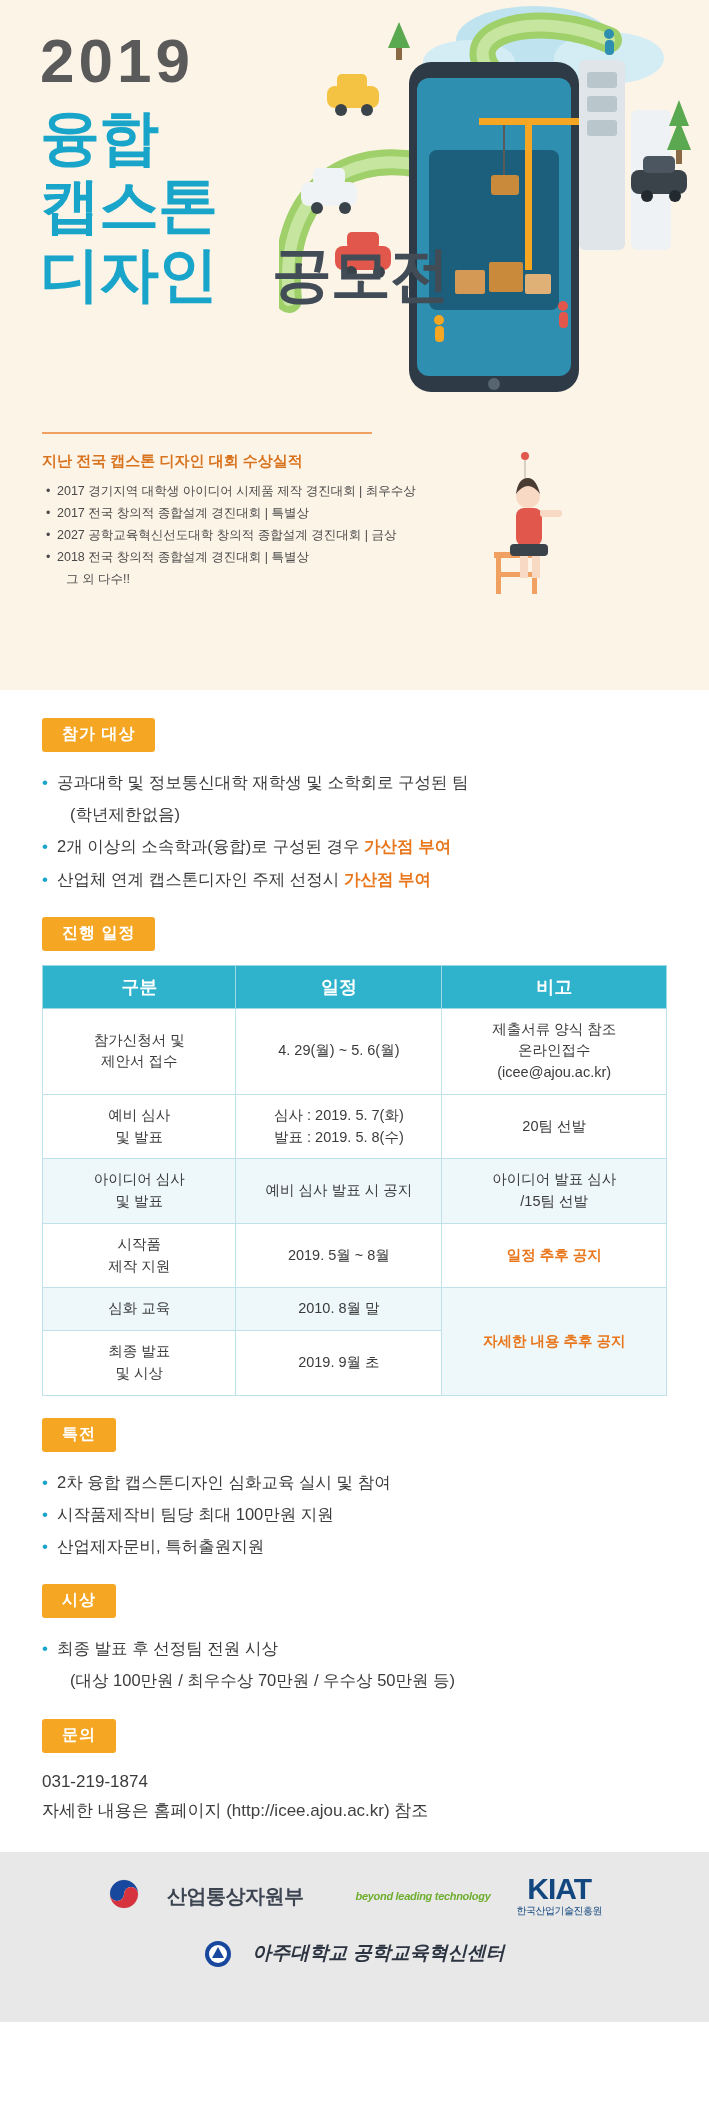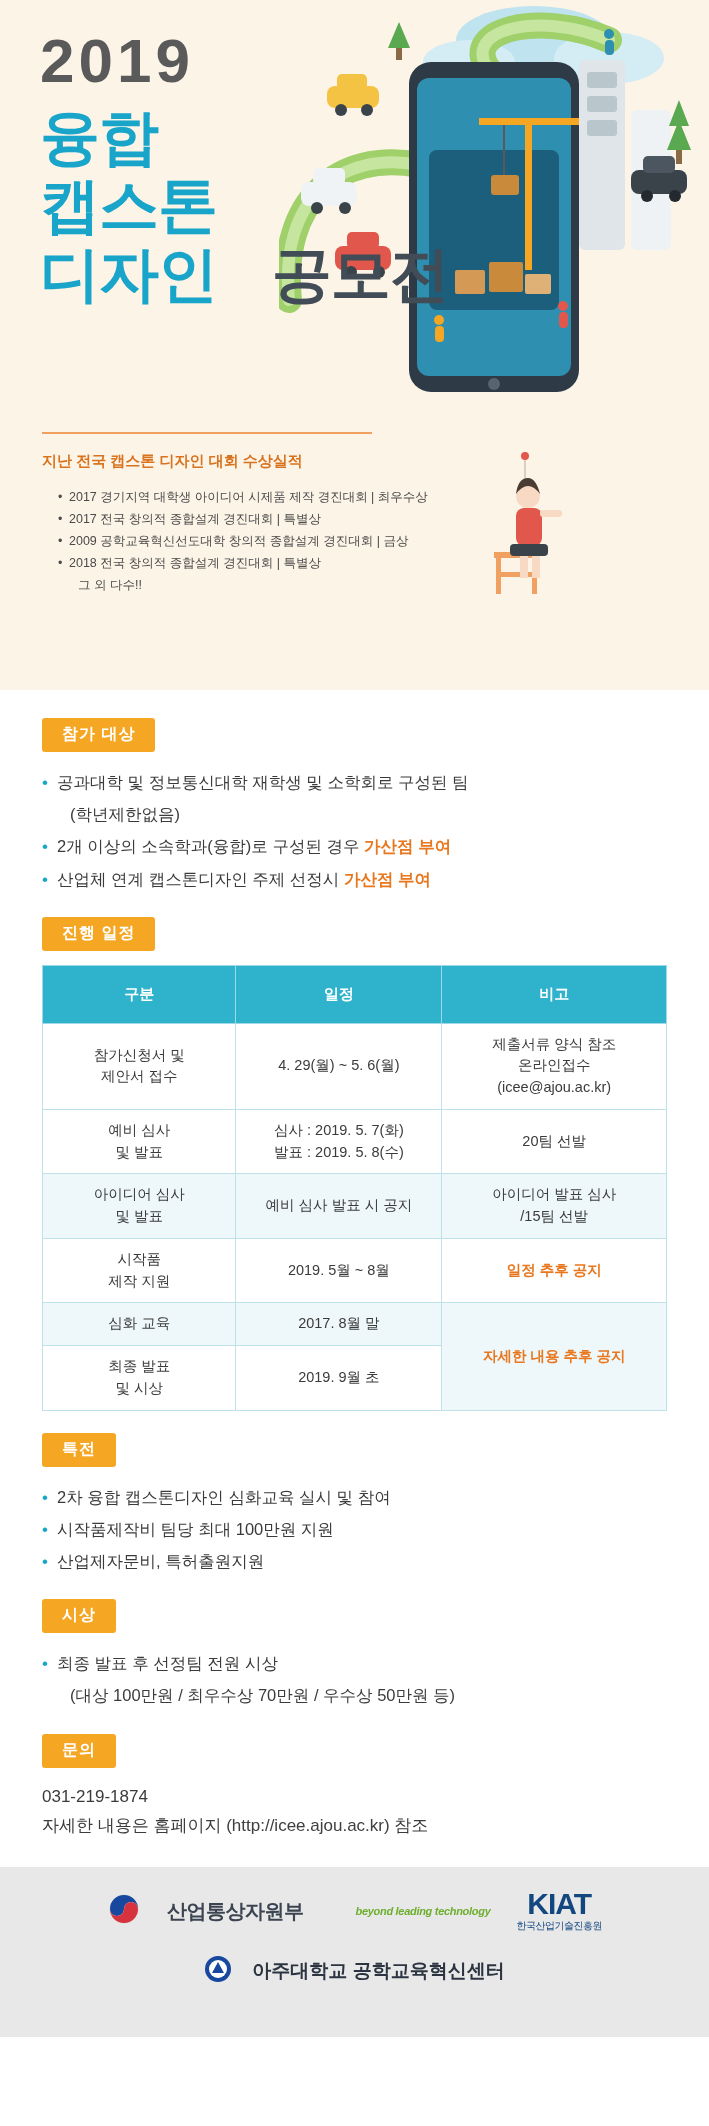--- a/index.html
+++ b/index.html
@@ -59,21 +59,21 @@
     position: absolute;
     left: 42px; top: 452px;
     width: 420px;
   }
   .record-title {
     color: #d8741f;
     font-weight: bold;
     font-size: 15px;
     margin-bottom: 10px;
   }
-  .record ul { list-style: none; margin: 16px; padding: 0; }
+  .record ul { list-style: none; margin: 4px; padding: 0; }
   .record li {
     font-size: 12.5px;
     color: #4a4a4a;
     line-height: 1.75;
     position: relative;
     padding-left: 11px;
   }
   .record li::before {
     content: "•";
     position: absolute; left: 0; top: 0;
@@ -123,23 +123,23 @@
   
   table.schedule {
     border-collapse: collapse;
     width: 625px;
     margin-top: 14px;
     background: #ffffff;
   }
   table.schedule th {
     background: #2fb3cc;
     color: #ffffff;
-    font-size: 15px;
-    font-weight: bold;
-    padding: 19px 0;
+    font-size: 18px;
+    font-weight: bold;
+    padding: 9px 0;
     border: 1px solid #9fd9e6;
     text-align: center;
   }
   table.schedule td {
     border: 1px solid #bfe2ea;
     text-align: center;
     font-size: 14.5px;
     color: #3b3b3b;
     padding: 10px 4px;
     line-height: 1.5;
@@ -169,24 +169,24 @@
   }
   .footer-row {
     display: flex;
     align-items: center;
     justify-content: center;
     gap: 26px;
     padding-top: 22px;
   }
   .footer-row2 {
     display: flex;
-    align-items: center;
     justify-content: center;
     gap: 20px;
     padding-top: 22px;
+    font-style: italic;
   }
   .f-label {
     font-size: 20px;
     font-weight: bold;
     color: #3b4450;
     letter-spacing: -0.5px;
   }
   .f-label-sm {
     font-size: 19px;
     font-weight: bold;
@@ -308,21 +308,21 @@
     </div>
   </div>
 
   <div class="hr-orange"></div>
 
   <div class="record">
     <div class="record-title">지난 전국 캡스톤 디자인 대회 수상실적</div>
     <ul>
       <li>2017 경기지역 대학생 아이디어 시제품 제작 경진대회  |  최우수상</li>
       <li>2017 전국 창의적 종합설계 경진대회  |  특별상</li>
-      <li>2009 공학교육혁신선도대학 창의적 종합설계 경진대회  |  금상</li>
+      <li>2027 공학교육혁신선도대학 창의적 종합설계 경진대회  |  금상</li>
       <li>2018 전국 창의적 종합설계 경진대회  |  특별상</li>
       <li class="noBullet">그 외 다수!!</li>
     </ul>
   </div>
 
   <div style="position:absolute; left:470px; top:452px;">
     <svg width="110" height="150" viewBox="0 0 110 150" xmlns="http://www.w3.org/2000/svg">
       <line x1="55" y1="0" x2="55" y2="30" stroke="#d8d0c4" stroke-width="2"></line>
       <circle cx="55" cy="4" r="4" fill="#e2574c"></circle>
       <rect x="24" y="100" width="44" height="6" fill="#f0a060"></rect>
@@ -380,21 +380,21 @@
           <td class="alt">예비 심사 발표 시 공지</td>
           <td class="alt">아이디어 발표 심사<br>/15팀 선발</td>
         </tr>
         <tr>
           <td>시작품<br>제작 지원</td>
           <td>2019. 5월 ~ 8월</td>
           <td class="orange">일정 추후 공지</td>
         </tr>
         <tr>
           <td class="alt">심화 교육</td>
-          <td class="alt">2017. 8월 말</td>
+          <td class="alt">2010. 8월 말</td>
           <td class="alt orange" rowspan="2">자세한 내용 추후 공지</td>
         </tr>
         <tr>
           <td>최종 발표<br>및 시상</td>
           <td>2019. 9월 초</td>
         </tr>
       </tbody>
     </table>
   </div>
 

